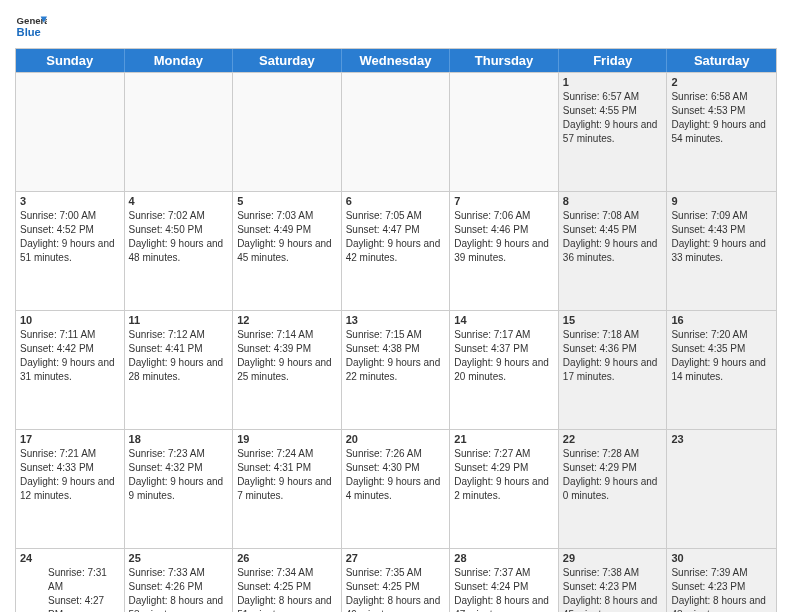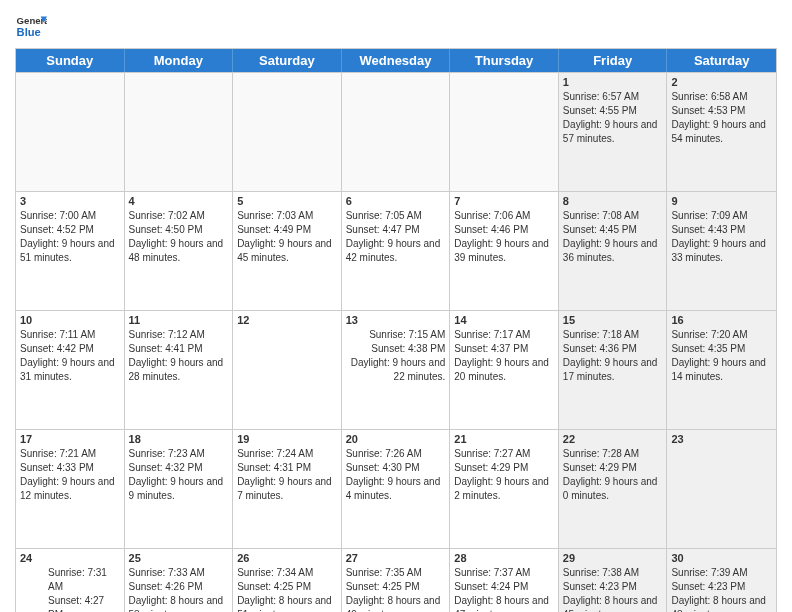--- a/index.html
+++ b/index.html
@@ -197,24 +197,27 @@
 Daylight: 9 hours and 31 minutes.</div>
           </div>
           <div class="cal-cell">
             <span class="day-num">11</span>
             <div class="day-info" style="white-space: pre-line;">Sunrise: 7:12 AM
 Sunset: 4:41 PM
 Daylight: 9 hours and 28 minutes.</div>
           </div>
           <div class="cal-cell">
             <span class="day-num">12</span>
+            <div class="day-info" style="white-space: pre-line;">Sunrise: 7:14 AM
+Sunset: 4:39 PM
+Daylight: 9 hours and 25 minutes.</div>
           </div>
           <div class="cal-cell">
             <span class="day-num">13</span>
-            <div class="day-info" style="white-space: pre-line; text-align: right;">Sunrise: 7:15 AM
+            <div class="day-info" style="white-space: pre-line;">Sunrise: 7:15 AM
 Sunset: 4:38 PM
 Daylight: 9 hours and 22 minutes.</div>
           </div>
           <div class="cal-cell">
             <span class="day-num">14</span>
             <div class="day-info" style="white-space: pre-line;">Sunrise: 7:17 AM
 Sunset: 4:37 PM
 Daylight: 9 hours and 20 minutes.</div>
           </div>
           <div class="cal-cell shaded">

